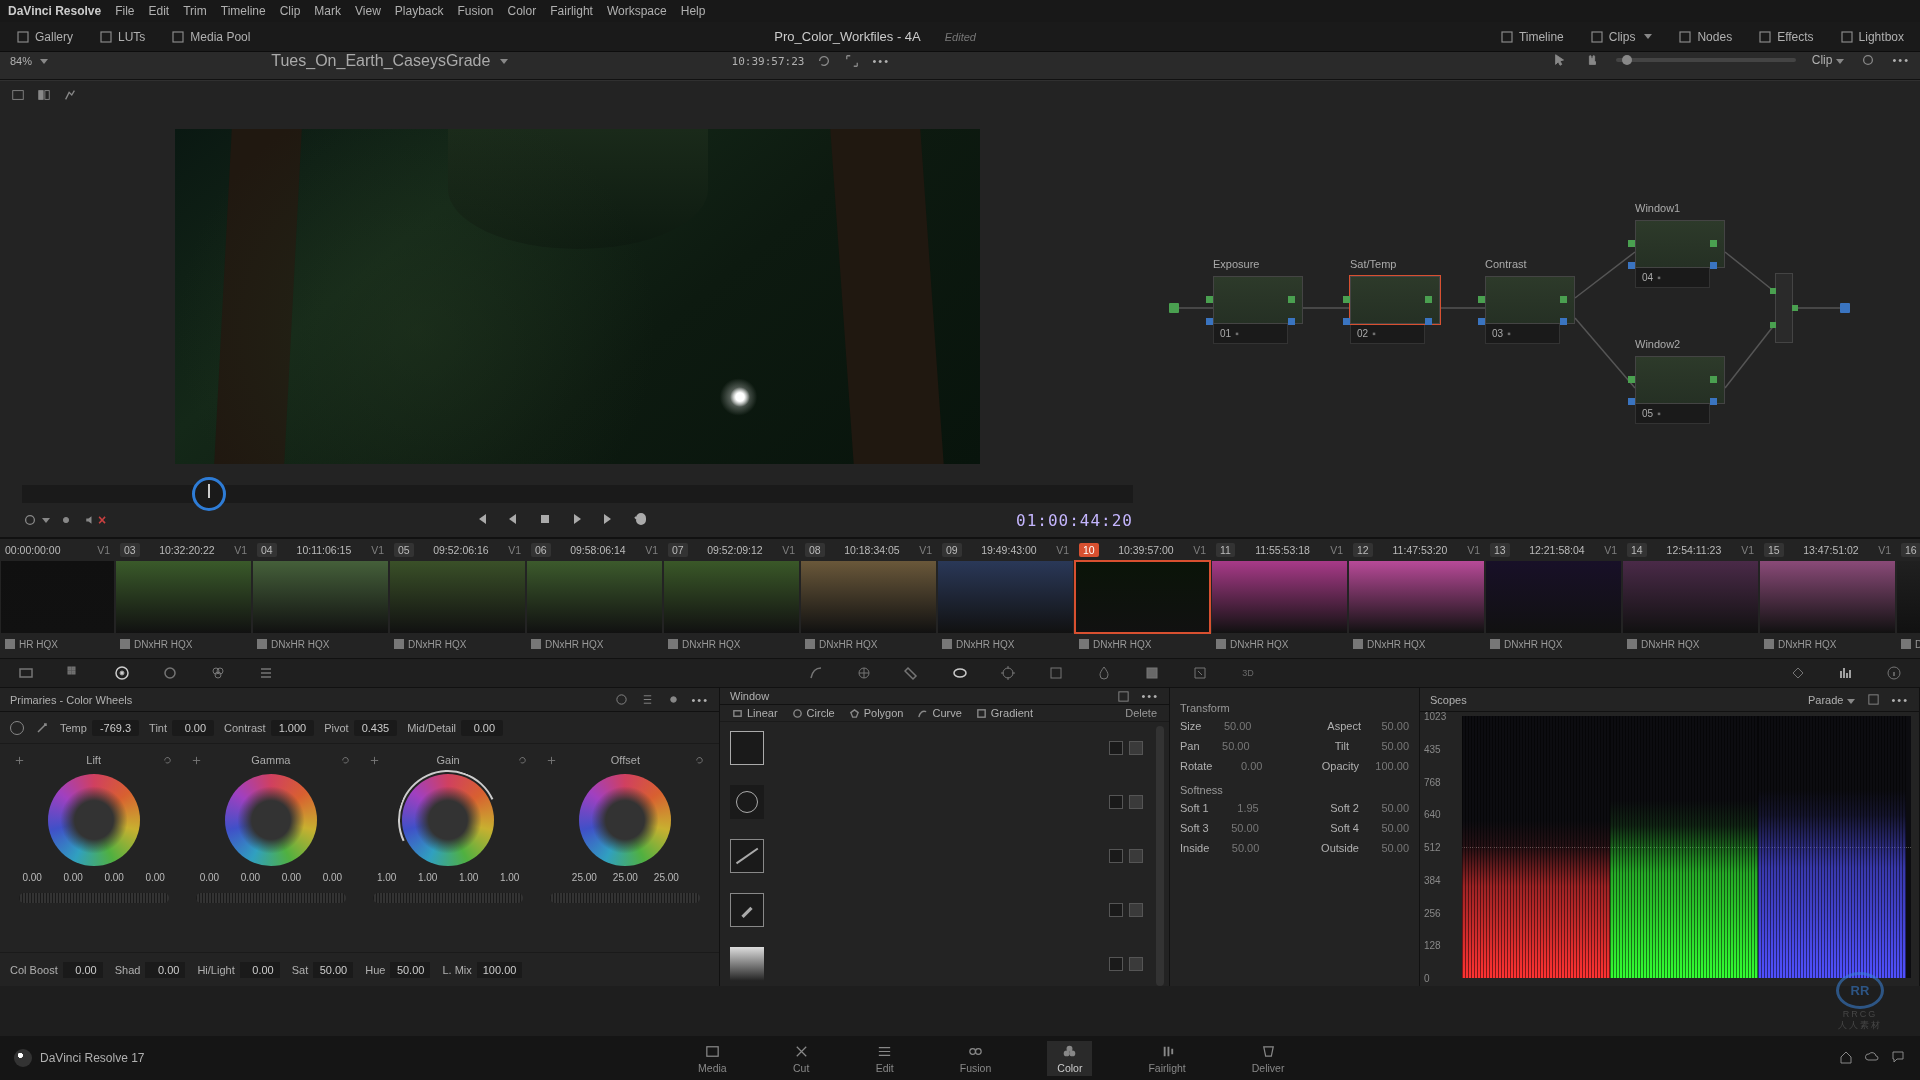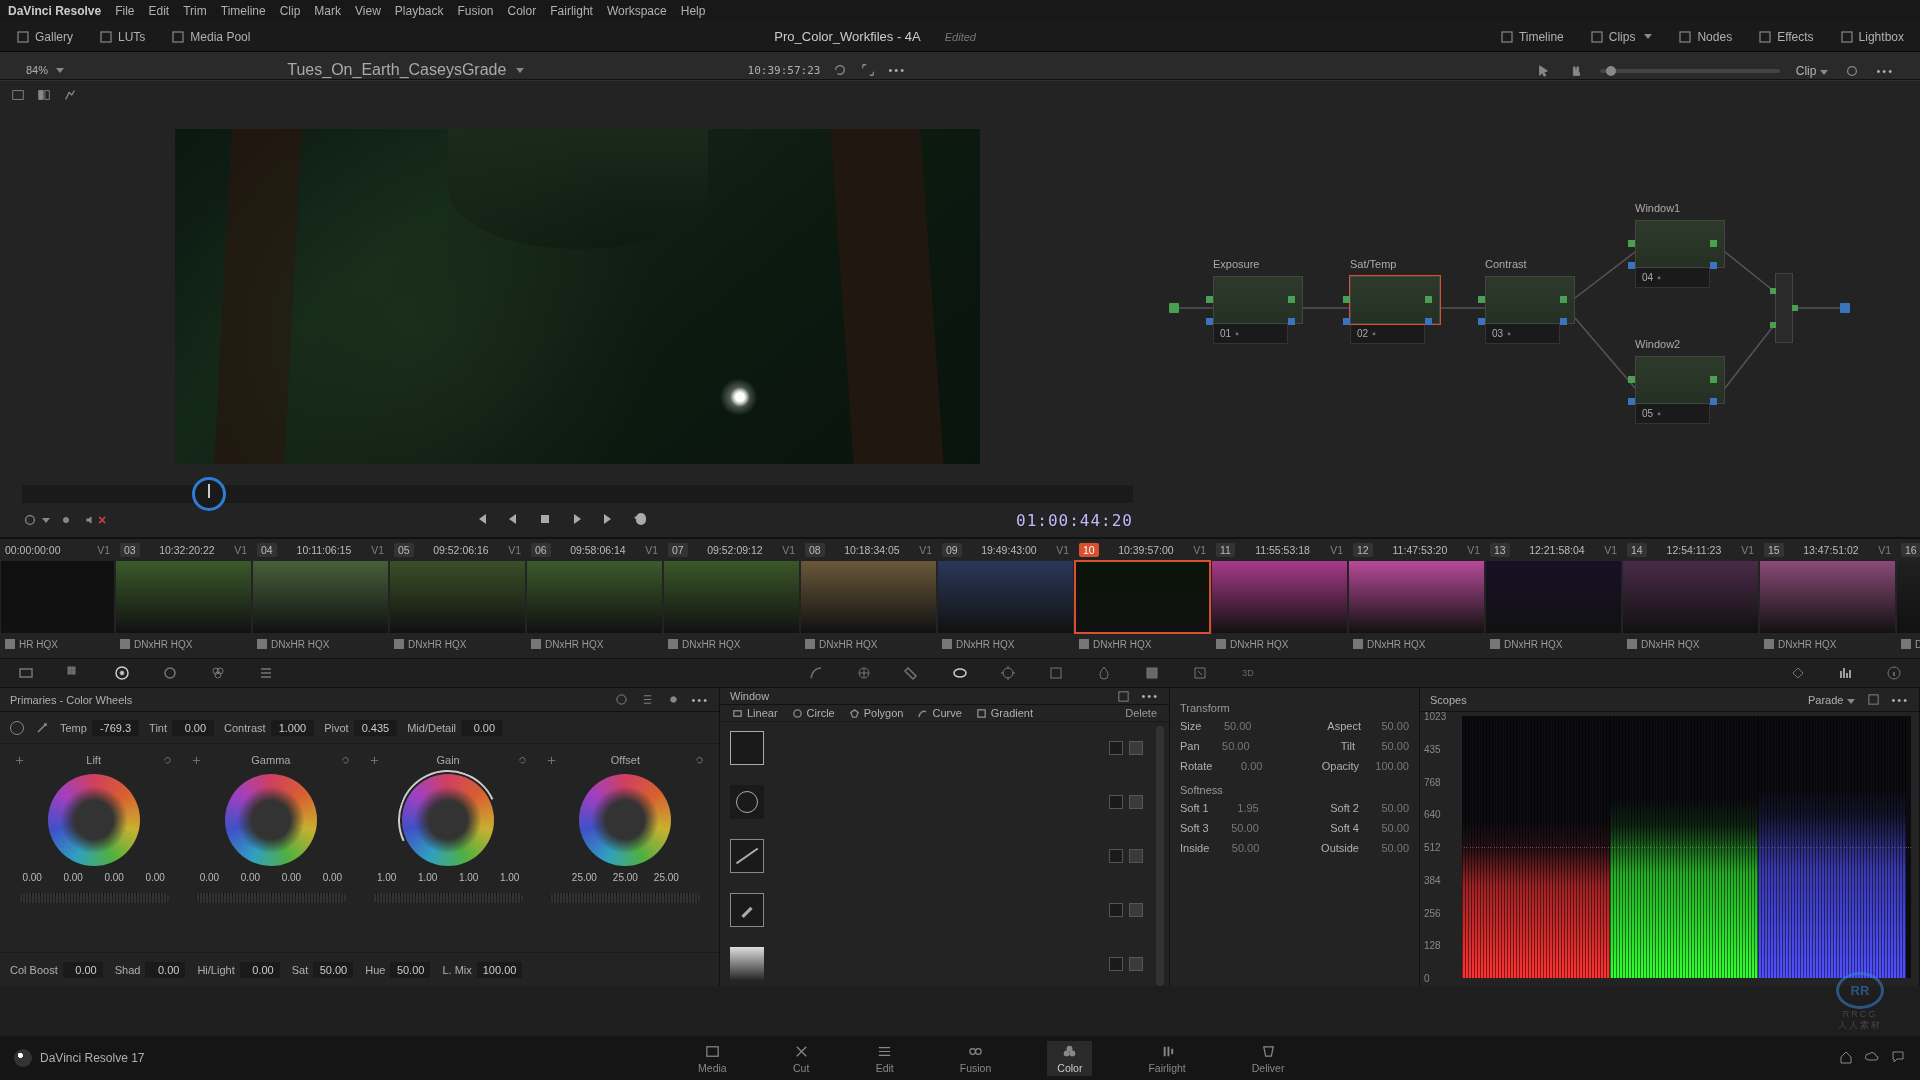--- a/index.html
+++ b/index.html
@@ -12,21 +12,21 @@
 
 
 .subbar { height:30px; background:#1a1a1a; display:flex; align-items:center; justify-content:space-between; padding:0 10px; border-bottom:1px solid #0d0d0d; }
 .subbar-group { display:flex; align-items:center; gap:14px; }
 .subbar-item { display:flex; align-items:center; gap:5px; padding:3px 6px; font-size:12px; }
 .subbar-item svg { width:14px; height:14px; fill:#888; }
 .project-title { font-size:13px; color:#ccc; }
 .project-title .edited { color:#777; font-style:italic; margin-left:24px; font-size:11px; }
 
 
-.row3 { height:28px; background:#2a2a2a; display:flex; align-items:flex-end; padding:0 26px; border-bottom:1px solid #111; }
+.row3 { height:28px; background:#2a2a2a; display:flex; align-items:flex-start; padding:0 10px; border-bottom:1px solid #111; }
 .row3 .left { display:flex; align-items:center; gap:6px; width:880px; justify-content:space-between; }
 .row3 .zoom { display:flex; align-items:center; gap:4px; }
 .row3 .cliptitle { color:#aaa; font-size:16px; display:flex; align-items:center; gap:6px; }
 .row3 .nodes-side { display:flex; align-items:center; gap:16px; margin-left:auto; }
 .row3 .clipmode { font-size:12px; }
 .slider-dots { width:180px; height:4px; background:#444; border-radius:2px; position:relative; }
 .slider-dots::before { content:''; position:absolute; left:6px; top:-3px; width:10px; height:10px; background:#888; border-radius:50%; }
 
 
 .row4 { height:28px; background:#232323; display:flex; align-items:center; padding:0 10px; gap:10px; border-top:1px solid #303030; }
@@ -1048,21 +1048,21 @@
             <div style="display: flex; gap: 4px;">
               <span>Aspect</span>
               <span class="v">50.00</span>
             </div>
           </div>
           <div class="tr">
             <div style="display: flex; gap: 6px;">
               <span>Pan</span>
               <span class="v">50.00</span>
             </div>
-            <div style="display: flex; gap: 10px;">
+            <div style="display: flex; gap: 16px;">
               <span>Tilt</span>
               <span class="v">50.00</span>
             </div>
           </div>
           <div class="tr">
             <div style="display: flex; gap: 6px;">
               <span>Rotate</span>
               <span class="v">0.00</span>
             </div>
             <div style="display: flex; gap: 6px;">

